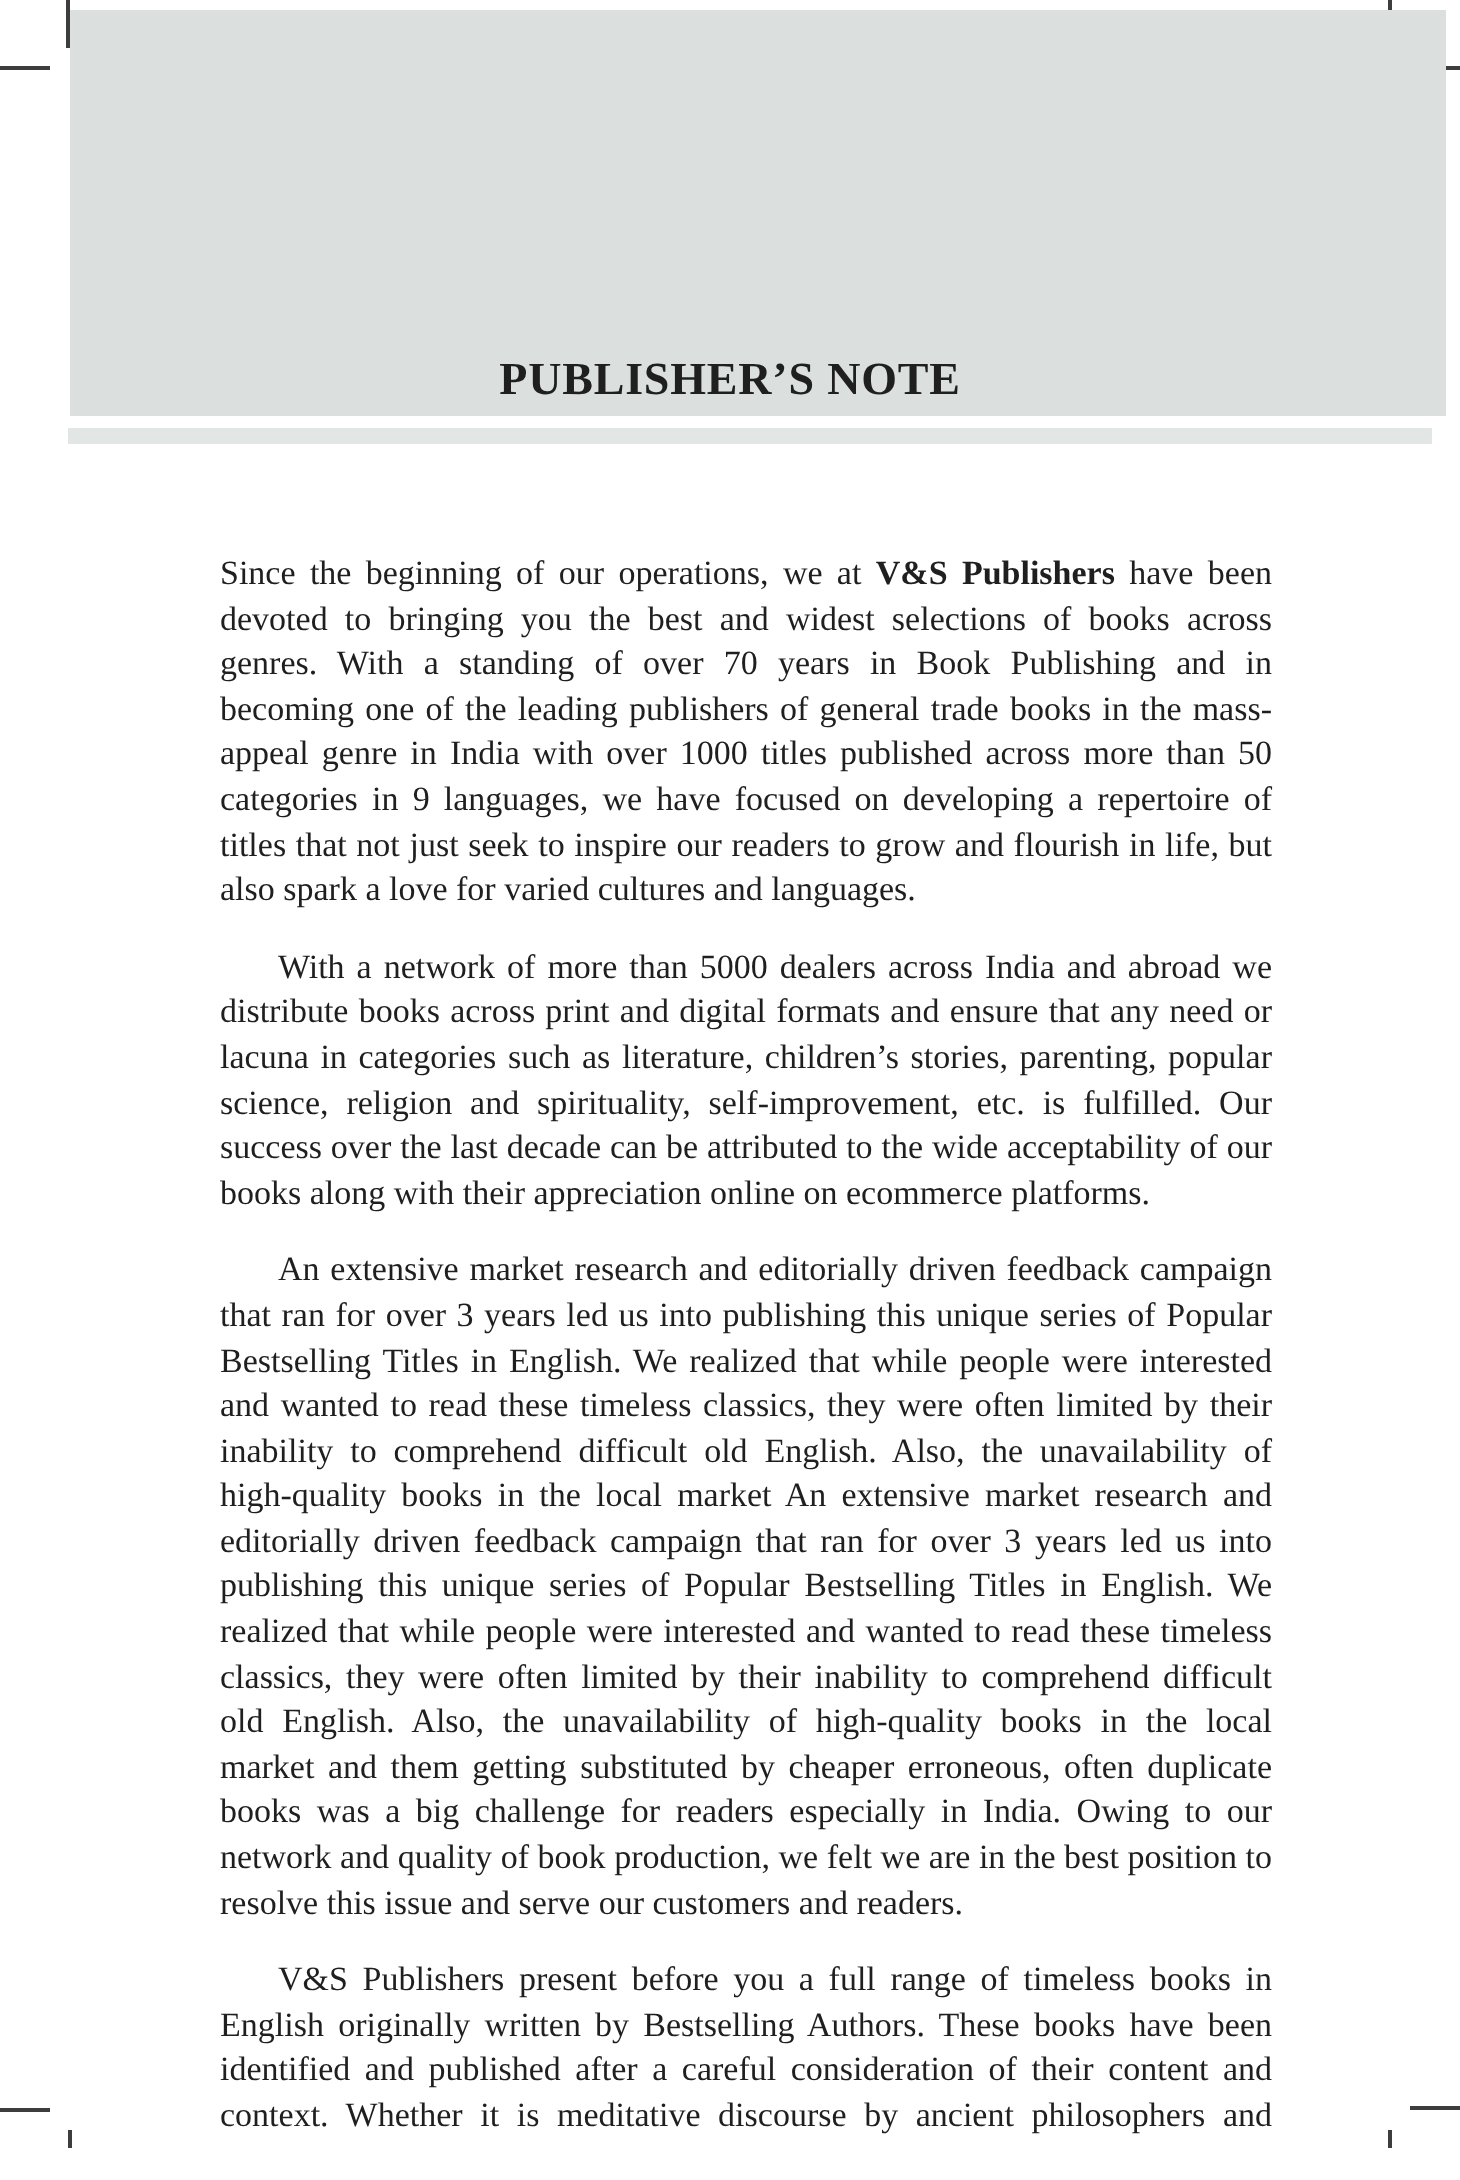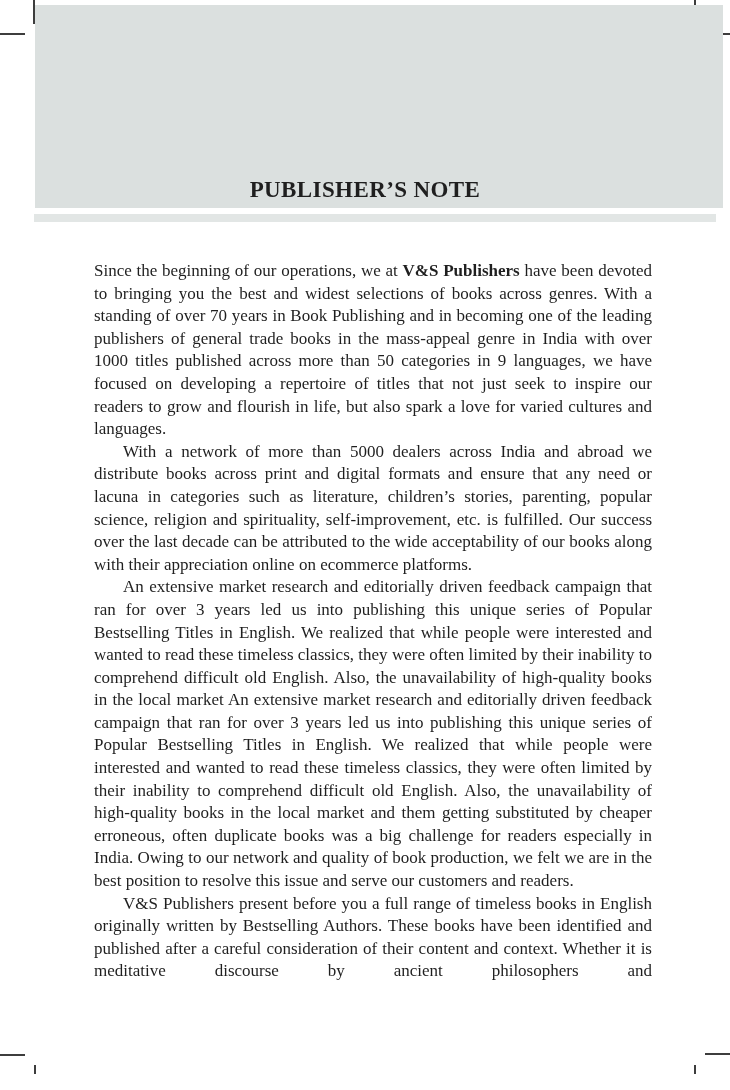--- a/index.html
+++ b/index.html
@@ -67,21 +67,21 @@
     position: absolute;
     left: 94px;
     top: 260px;
     width: 558px;
     font-size: 17px;
     line-height: 22.6px;
     color: var(--text, #1f1f1f);
     text-align: justify;
   }
   .article p {
-    margin: 0;
+    margin: 16px;
     padding: 0;
   }
   .article p.indent { text-indent: 29px; }
   .article p.continues { text-align-last: justify; }
   .article .bold { font-weight: bold; }
 </style>
 </head>
 <body>
 
 <div class="sheet">

